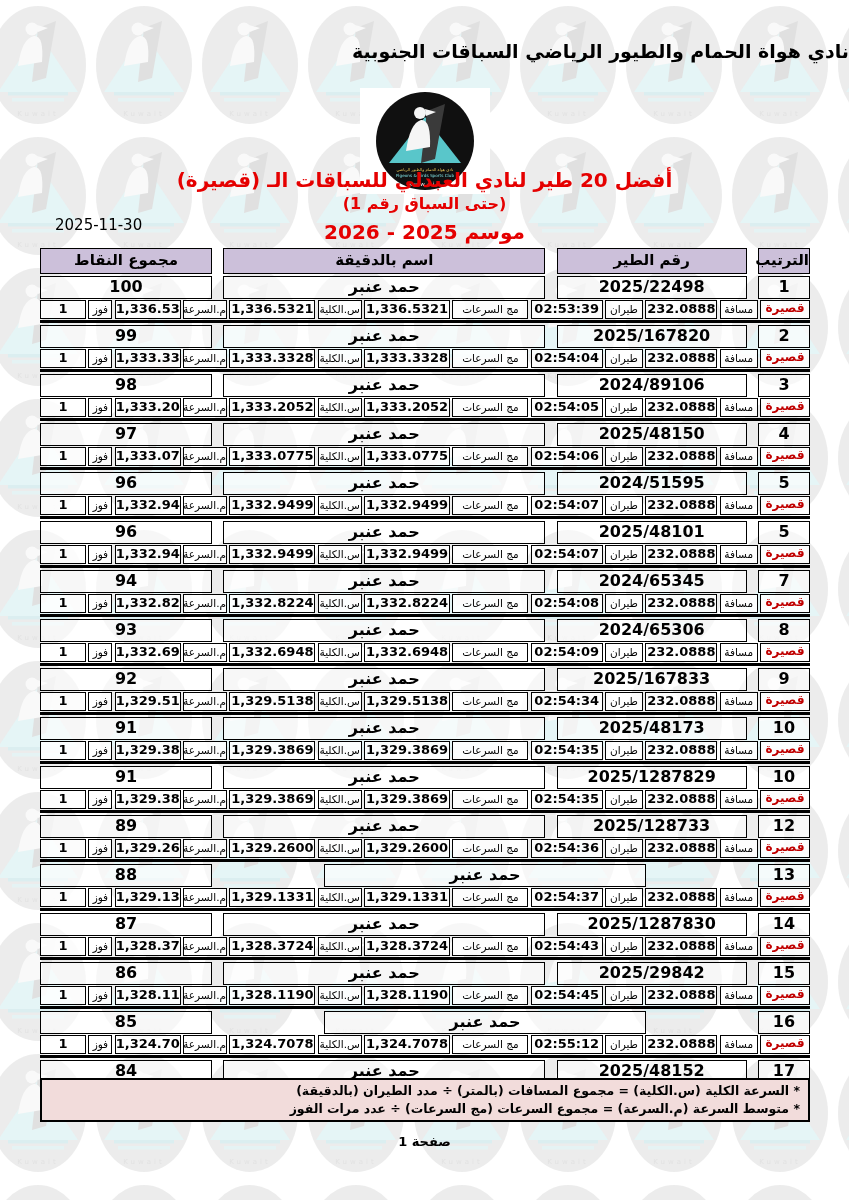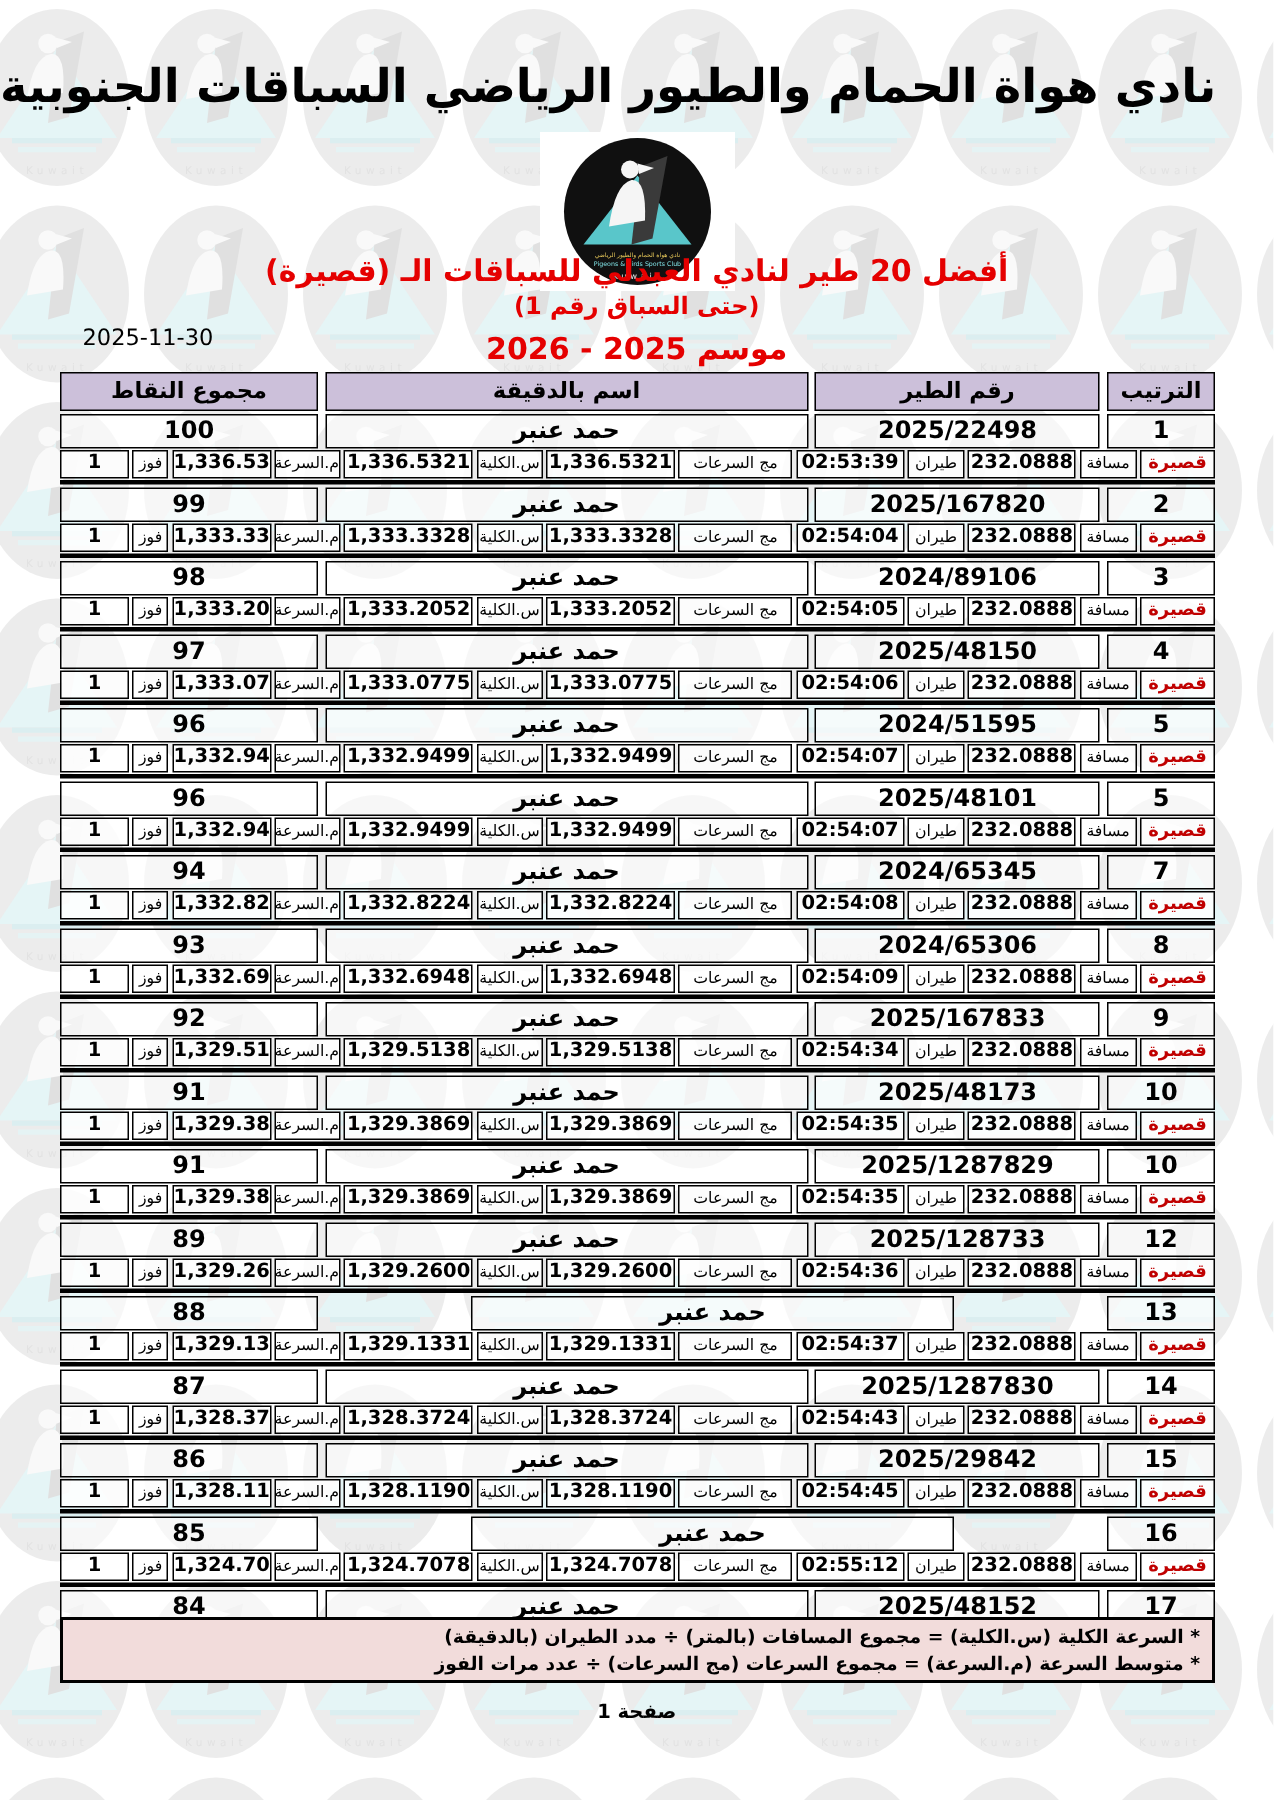--- a/index.html
+++ b/index.html
@@ -5,41 +5,41 @@
   html,body{margin:0;padding:0;}
   body{font-family:"DejaVu Sans",sans-serif;background:#ffffff;}
   .page{position:relative;width:849px;height:1200px;overflow:hidden;background:#ffffff;}
 
   
   .wm-layer{position:absolute;inset:0;z-index:0;}
   .wm-tile{position:absolute;width:100px;height:122px;opacity:.5;}
 
   .content{position:absolute;inset:0;z-index:1;}
 
-  .club-title{position:absolute;top:40px;left:0;width:100%;text-align:left;
-    font-size:31px;font-weight:bold;color:#000;direction:rtl;}
+  .club-title{position:absolute;top:40px;left:0;width:100%;text-align:right;
+    font-size:19px;font-weight:bold;color:#000;direction:rtl;}
 
   .logo-wrap{position:absolute;top:88px;left:360px;width:130px;height:106px;
     background:#ffffff;display:flex;align-items:center;justify-content:center;}
   .logo-wrap svg{width:100px;height:100px;}
 
   .head-red{position:absolute;left:0;width:100%;text-align:center;color:#e50000;
     font-weight:bold;direction:rtl;}
   .head1{top:168px;font-size:20px;}
   .head2{top:194px;font-size:16px;}
   .head3{top:220px;font-size:20px;}
 
   .date-label{position:absolute;top:216px;left:55px;font-size:15px;color:#000;}
 
   .results{position:absolute;top:248px;left:40px;width:770px;direction:rtl;}
 
   .hdr-row{display:flex;justify-content:space-between;margin-bottom:2px;}
   .hdr-cell{background:#ccc0da;border:1.5px solid #000;box-sizing:border-box;
     height:26px;line-height:22px;text-align:center;font-weight:bold;font-size:15px;color:#000;}
-  .col-rank{width:72px;}
+  .col-rank{width:52px;}
   .col-bird{width:190px;}
   .col-name{width:322px;}
   .col-points{width:172px;}
 
   .entry{border-bottom:3px solid #000;margin-top:2px;padding-bottom:1px;}
   .main-row{display:flex;justify-content:space-between;margin-bottom:1px;}
   .main-cell{background:rgba(255,255,255,.6);border:1.5px solid #000;box-sizing:border-box;
     height:23px;line-height:20px;text-align:center;font-weight:bold;font-size:16px;color:#000;}
   .num{direction:ltr;unicode-bidi:embed;}
 

